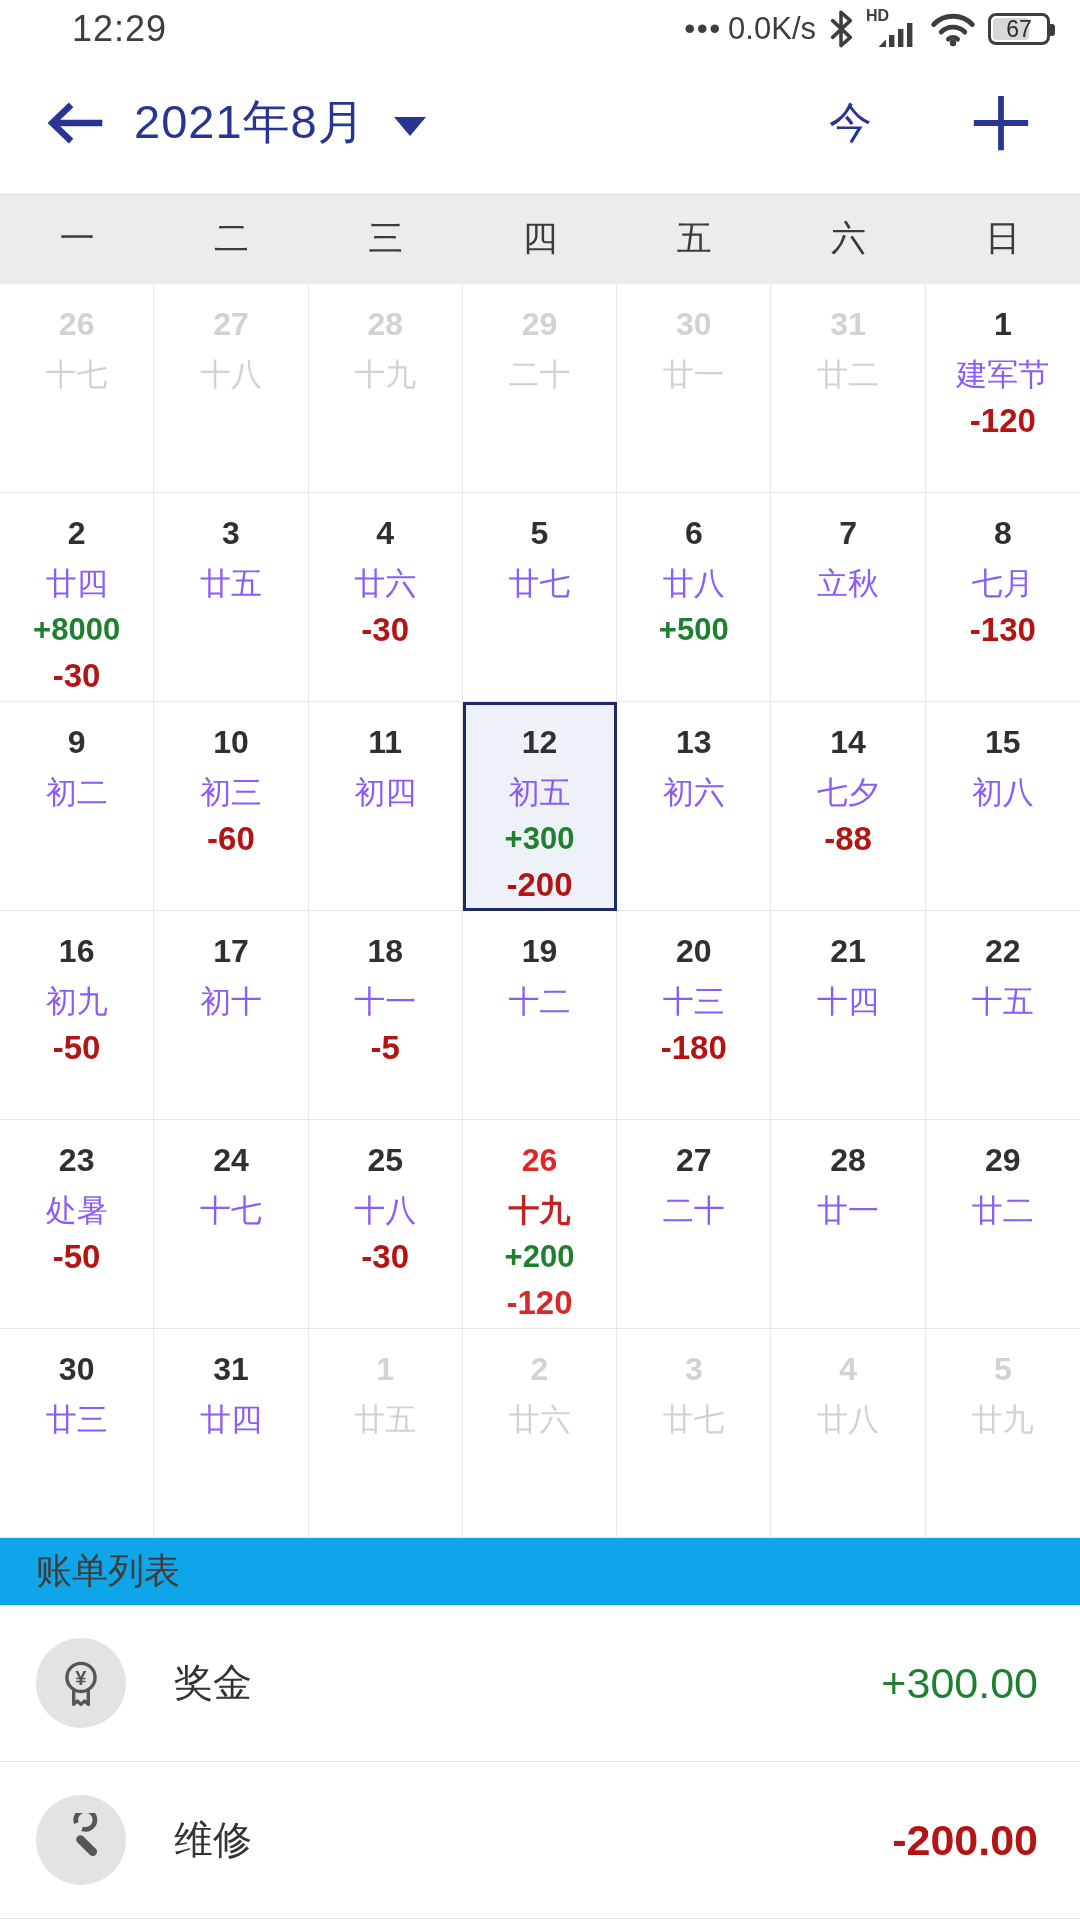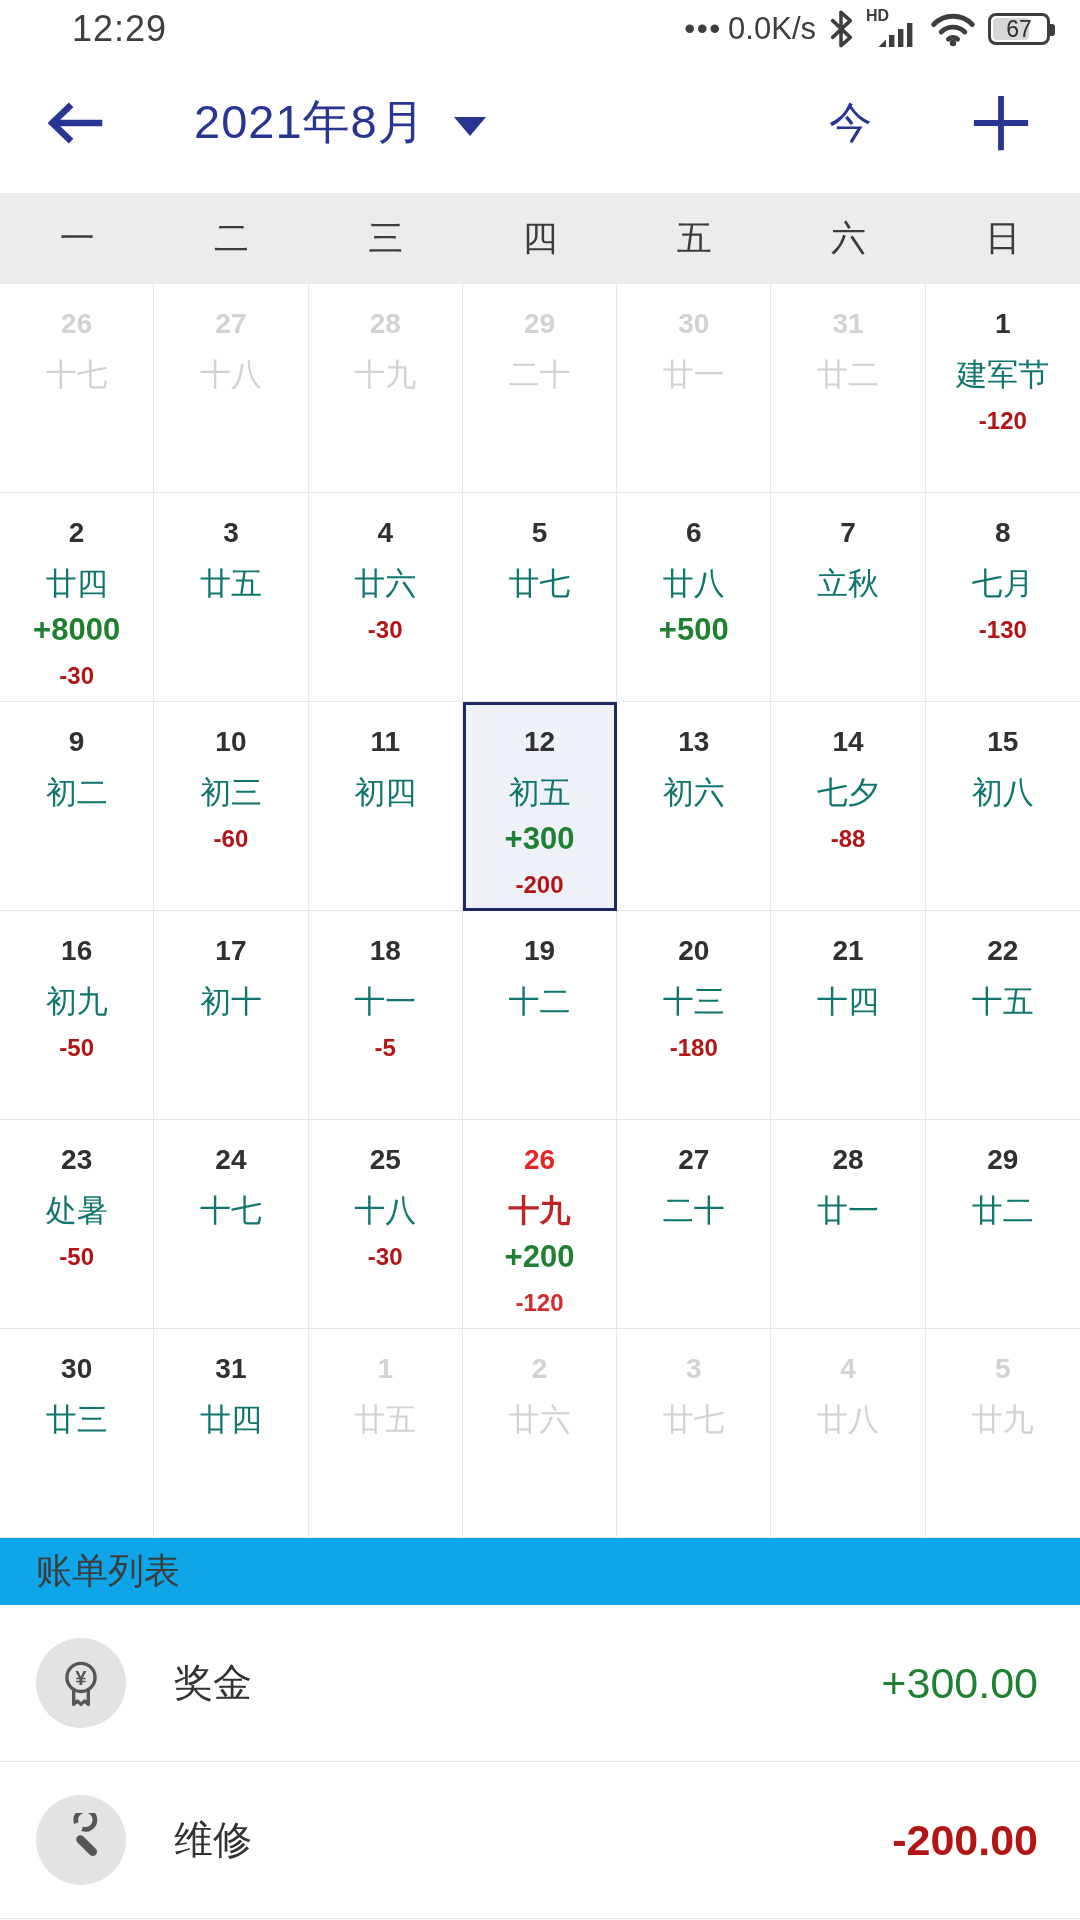--- a/index.html
+++ b/index.html
@@ -16,39 +16,39 @@
   .sig-wrap .hd { position:absolute; top:-2px; left:0; font-size:16px; font-weight:bold; }
   .sig-wrap svg { position:absolute; bottom:2px; right:0; }
   .battery { position:relative; width:62px; height:32px; border:3px solid #3e3e3e; border-radius:8px; display:flex; align-items:flex-start; justify-content:center; }
   .battery .fill { position:absolute; left:2px; top:2px; bottom:2px; width:65%; background:#d7d7d7; border-radius:4px; }
   .battery .pct { position:relative; font-size:23px; font-weight:500; color:#2e2e2e; }
   .battery .nub { position:absolute; right:-8px; top:8px; width:5px; height:12px; background:#3e3e3e; border-radius:0 3px 3px 0; }
 
   
   .header { height:141px; display:flex; align-items:center; padding:0 0 0 40px; color:#283593; }
   .back-btn { width:70px; height:70px; display:flex; align-items:center; justify-content:center; cursor:pointer; }
-  .title-wrap { display:flex; align-items:center; margin-left:84px; cursor:pointer;text-align:right; }
+  .title-wrap { display:flex; align-items:center; margin-left:24px; cursor:pointer;text-align:right; }
   .title { font-size:47px; font-weight:500; letter-spacing:1px; }
   .caret { width:0; height:0; border-left:16px solid transparent; border-right:16px solid transparent; border-top:19px solid #283593; margin-left:28px; margin-top:8px; }
   .header .right { margin-left:auto; display:flex; align-items:center; }
   .today-btn { font-size:43px; font-weight:500; padding:10px; cursor:pointer; }
   .add-btn { margin-left:82px; margin-right:42px; padding:6px; cursor:pointer; display:flex; }
 
   
   .weekday-row { height:91px; background:#ececec; display:grid; grid-template-columns:repeat(7,1fr); align-items:center; }
   .weekday { text-align:center; font-size:35px; color:#3c3c3c; }
 
   
   .grid { display:grid; grid-template-columns:repeat(7,1fr); grid-auto-rows:209px; }
   .cell { text-align:center; border-right:1px solid #e7e7e7; border-bottom:1px solid #e7e7e7; padding-top:12px; cursor:pointer; background:#fff; }
   .cell:nth-child(7n) { border-right:none; }
-  .cell .day { font-size:28px; font-weight:600; color:#303030; line-height:56px; }
-  .cell .lunar { font-size:31px; color:#0f766e; line-height:46px; }
+  .cell .day { font-size:32px; font-weight:600; color:#303030; line-height:56px; }
+  .cell .lunar { font-size:31px; color:#8b5cf6; line-height:46px; }
   .cell .income { font-size:31px; font-weight:600; color:#1e8030; line-height:46px; }
-  .cell .expense { font-size:24px; font-weight:600; color:#b31414; line-height:46px; }
+  .cell .expense { font-size:33px; font-weight:600; color:#b31414; line-height:46px; }
   .cell.outside .day, .cell.outside .lunar { color:#d2d2d2; }
   .cell.selected { outline:3px solid #1d2a66; outline-offset:-3px; background:#eef1f8; }
   .cell.today .day { color:#e22525; }
   .cell.today .lunar { color:#bf2323; font-weight:600; }
   .cell.today .expense { color:#d42c2c; }
 
   
   .section-band { height:67px; background:#0ea5e9; display:flex; align-items:center; padding-left:36px; }
   .section-title { font-size:36px; color:#3d3d3d; }
   .bill-list { background:#fff; }

